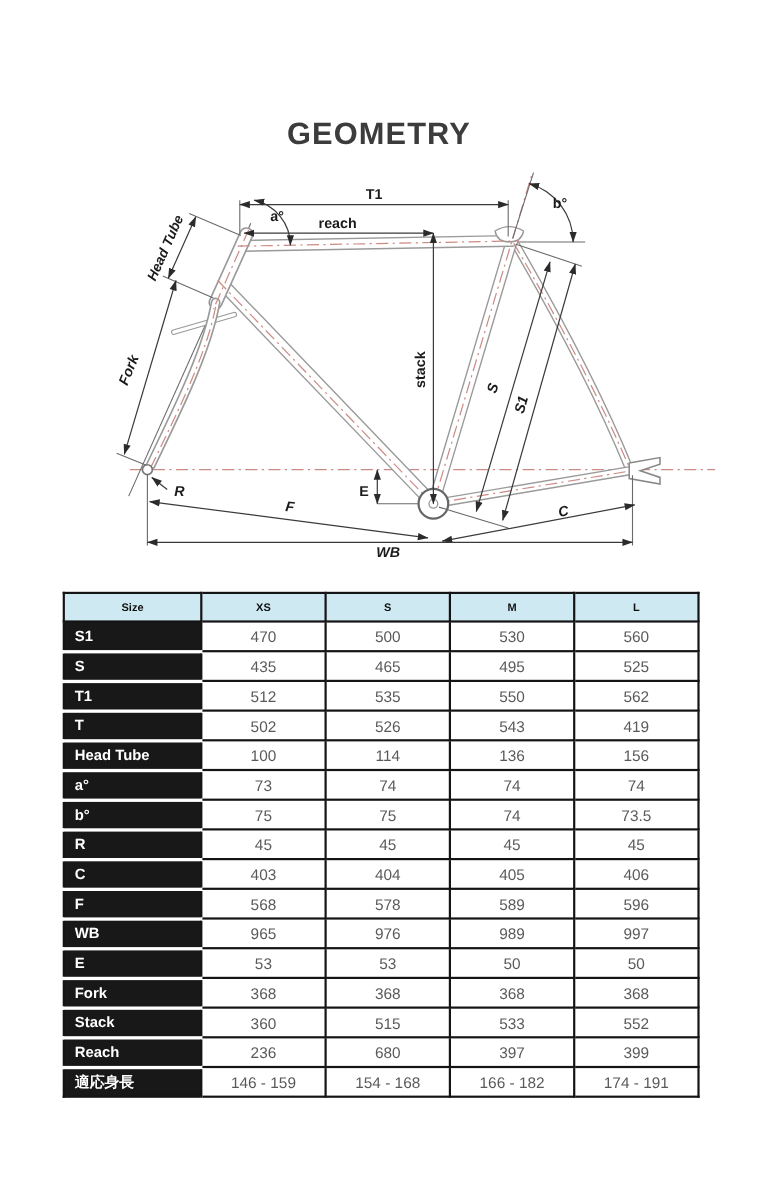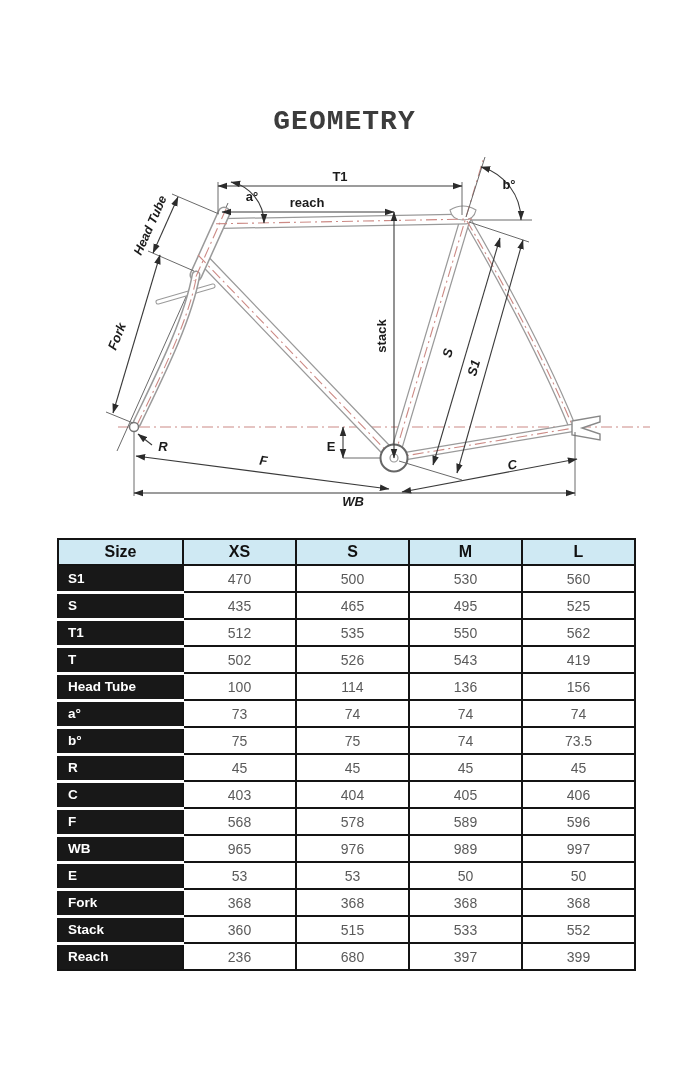--- a/index.html
+++ b/index.html
@@ -13,21 +13,21 @@
     --tube-c:#9a9a9a;
   }
   *{box-sizing:border-box;}
   html,body{margin:0;padding:0;}
   body{
     width:689px;height:1080px;position:relative;background:#ffffff;
     font-family:"Liberation Sans","DejaVu Sans",sans-serif;overflow:hidden;
   }
   .page-title{
     position:absolute;top:106px;left:0;width:689px;text-align:center;
-    font-size:28px;font-weight:bold;letter-spacing:1px;color:#3c3c3c;font-family:Liberation Mono, monospace;
+    font-size:28px;font-weight:bold;letter-spacing:1px;color:#3c3c3c;
   }
   .diagram-wrap{position:absolute;top:155px;left:0;width:689px;height:360px;}
   svg text{font-family:"Liberation Sans","DejaVu Sans",sans-serif;font-weight:bold;
     font-size:13px;fill:#1b1b1b;}
   svg text.it{font-style:italic;}
   svg text.sm{font-size:12.5px;}
   .out{stroke:var(--tube-c);fill:none;stroke-linecap:round;}
   .in{stroke:#ffffff;fill:none;stroke-linecap:round;}
   .cl{stroke:var(--centerline);fill:none;stroke-width:1.1;stroke-dasharray:11 4 2 4;}
   .dim{stroke:var(--dim-c);fill:none;stroke-width:1.1;}
@@ -35,21 +35,21 @@
   .table-wrap{position:absolute;left:57px;top:538px;}
   table.geo{
     width:577px;table-layout:fixed;border-collapse:collapse;
     border:2.5px solid var(--border-c);
   }
   table.geo col.c-label{width:125px;}
   table.geo col.c-val{width:113px;}
   table.geo thead tr{height:26px;}
   table.geo tbody tr{height:27px;}
   table.geo thead th{
-    background:var(--header-bg);color:#101010;font-size:16px;font-weight:bold;
+    background:var(--header-bg);color:#101010;font-size:10px;font-weight:bold;
     text-align:center;border:2px solid var(--border-c);padding:0 4px;
   }
   table.geo tbody th{
     background:var(--label-bg);color:var(--label-text);font-size:13.5px;
     font-weight:bold;text-align:left;padding:0 4px 0 9px;
     border-right:2.5px solid var(--border-c);border-bottom:3px solid #ffffff;
   }
   table.geo tbody tr:last-child th{border-bottom:none;}
   table.geo tbody td{
     background:#ffffff;color:var(--value-text);font-size:14px;font-weight:normal;
@@ -275,15 +275,22 @@
           <td>533</td>
           <td>552</td>
         </tr>
         <tr>
           <th>Reach</th>
           <td>236</td>
           <td>680</td>
           <td>397</td>
           <td>399</td>
         </tr>
+        <tr>
+          <th>適応身長</th>
+          <td>146 - 159</td>
+          <td>154 - 168</td>
+          <td>166 - 182</td>
+          <td>174 - 191</td>
+        </tr>
       </tbody>
   </table>
 </div>
 
 </body></html>

